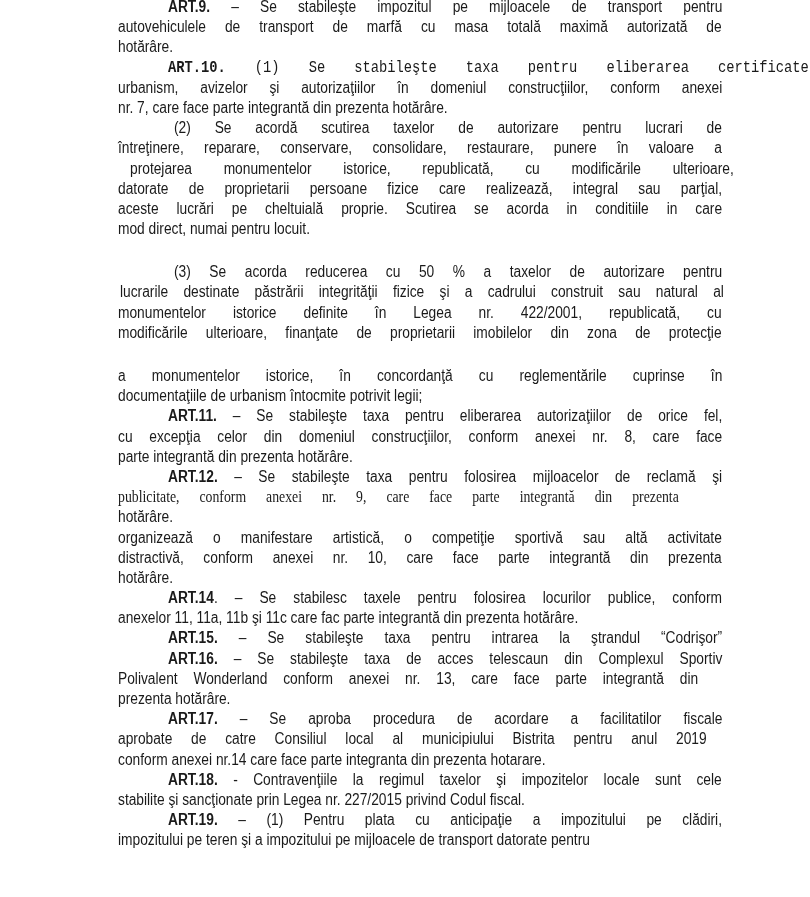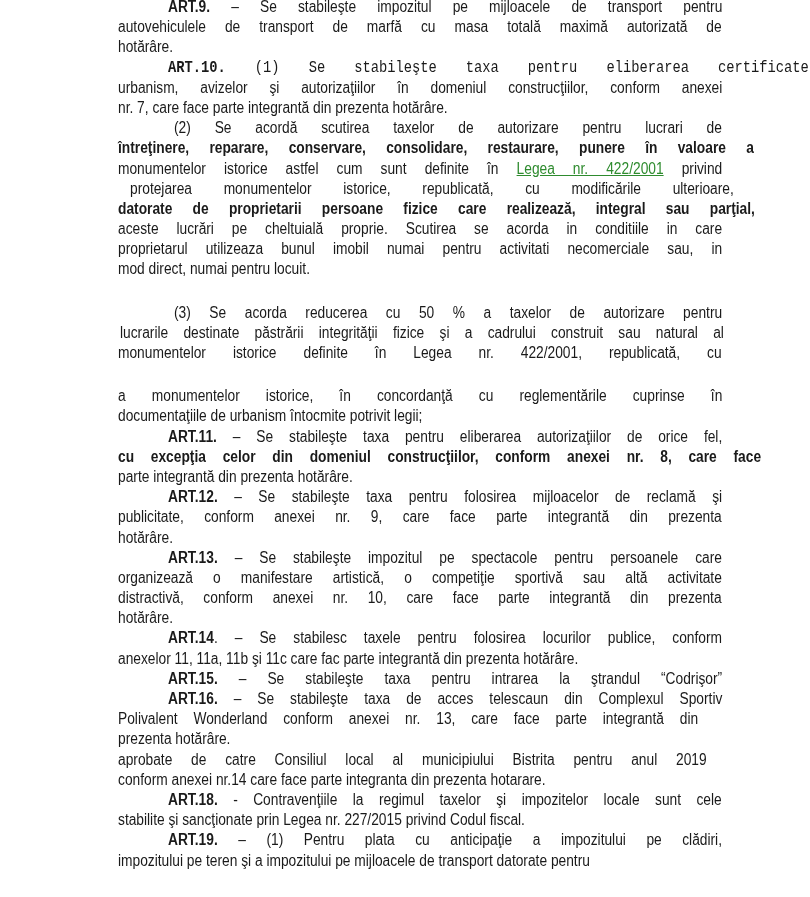--- a/index.html
+++ b/index.html
@@ -19,47 +19,46 @@
 <body>
 
 <div class="page" id="page">
     <div class="row" style="padding-left: 50px;"><span style="display: inline-block; transform-origin: left top; transform: scaleX(0.86); word-spacing: 20.1318px;"><span class="art">ART.9.</span><span> – Se stabileşte impozitul pe mijloacele de transport pentru</span></span></div>
     <div class="row" style="padding-left: 0px;"><span style="display: inline-block; transform-origin: left top; transform: scaleX(0.86); word-spacing: 17.6326px;"><span>autovehiculele de transport de marfă cu masa totală maximă autorizată de</span></span></div>
     <div class="row" style="padding-left: 0px;"><span style="display: inline-block; transform-origin: left top; transform: scaleX(0.86);"><span>hotărâre.</span></span></div>
     <div class="row" style="padding-left: 50px; font-family: Liberation Mono, monospace;"><span style="display: inline-block; transform-origin: left top; transform: scaleX(0.86); word-spacing: 24.1483px;"><span class="art">ART.10.</span><span> (1) Se stabileşte taxa pentru eliberarea certificatelor de</span></span></div>
     <div class="row" style="padding-left: 0px;"><span style="display: inline-block; transform-origin: left top; transform: scaleX(0.86); word-spacing: 20.9157px;"><span>urbanism, avizelor şi autorizaţiilor în domeniul construcţiilor, conform anexei</span></span></div>
     <div class="row" style="padding-left: 0px;"><span style="display: inline-block; transform-origin: left top; transform: scaleX(0.86);"><span>nr. 7, care face parte integrantă din prezenta hotărâre.</span></span></div>
     <div class="row" style="padding-left: 56px;"><span style="display: inline-block; transform-origin: left top; transform: scaleX(0.86); word-spacing: 23.2455px;"><span>(2) Se acordă scutirea taxelor de autorizare pentru lucrari de</span></span></div>
-    <div class="row" style="padding-left: 0px; font-weight: bold;"><span style="display: inline-block; transform-origin: left top; transform: scaleX(0.86); word-spacing: 19.1657px;"><span>întreţinere, reparare, conservare, consolidare, restaurare, punere în valoare a</span></span></div>
-    <div class="row" style="padding-left: 0px;"><span style="display: inline-block; transform-origin: left top; transform: scaleX(0.86); word-spacing: 16.5326px;"><span>monumentelor istorice astfel cum sunt definite în </span><a class="link">Legea nr. 422/2001</a><span> privind</span></span></div>
+    <div class="row" style="padding-left: 0px;"><span style="display: inline-block; transform-origin: left top; transform: scaleX(0.86); word-spacing: 19.1657px;"><span>întreţinere, reparare, conservare, consolidare, restaurare, punere în valoare a</span></span></div>
     <div class="row" style="padding-left: 12px;"><span style="display: inline-block; transform-origin: left top; transform: scaleX(0.86); word-spacing: 32.3876px;"><span>protejarea monumentelor istorice, republicată, cu modificările ulterioare,</span></span></div>
-    <div class="row" style="padding-left: 0px; font-weight: bold;"><span style="display: inline-block; transform-origin: left top; transform: scaleX(0.86); word-spacing: 19.1473px;"><span>datorate de proprietarii persoane fizice care realizează, integral sau parţial,</span></span></div>
+    <div class="row" style="padding-left: 0px;"><span style="display: inline-block; transform-origin: left top; transform: scaleX(0.86); word-spacing: 19.1473px;"><span>datorate de proprietarii persoane fizice care realizează, integral sau parţial,</span></span></div>
     <div class="row" style="padding-left: 0px;"><span style="display: inline-block; transform-origin: left top; transform: scaleX(0.86); word-spacing: 16.3932px;"><span>aceste lucrări pe cheltuială proprie. Scutirea se acorda in conditiile in care</span></span></div>
-    <div class="row" style="padding-left: 0px;"><span style="display: inline-block; transform-origin: left top; transform: scaleX(0.86); word-spacing: 16.5917px;"><span>proprietarul utilizeaza bunul imobil numai pentru activitati necomerciale sau, in</span></span></div>
     <div class="row" style="padding-left: 0px;"><span style="display: inline-block; transform-origin: left top; transform: scaleX(0.86);"><span>mod direct, numai pentru locuit.</span></span></div>
     <div class="row" style="padding-left: 56px; margin-top: 23px;"><span style="display: inline-block; transform-origin: left top; transform: scaleX(0.86); word-spacing: 17.1099px;"><span>(3) Se acorda reducerea cu 50 % a taxelor de autorizare pentru</span></span></div>
     <div class="row" style="padding-left: 2px;"><span style="display: inline-block; transform-origin: left top; transform: scaleX(0.86); word-spacing: 13.3023px;"><span>lucrarile destinate păstrării integrităţii fizice şi a cadrului construit sau natural al</span></span></div>
     <div class="row" style="padding-left: 0px;"><span style="display: inline-block; transform-origin: left top; transform: scaleX(0.86); word-spacing: 26.9157px;"><span>monumentelor istorice definite în Legea nr. 422/2001, republicată, cu</span></span></div>
+    <div class="row" style="padding-left: 0px;"><span style="display: inline-block; transform-origin: left top; transform: scaleX(0.86); word-spacing: 16.814px;"><span>modificările ulterioare, finanţate de proprietarii imobilelor din zona de protecţie</span></span></div>
     <div class="row" style="padding-left: 0px; margin-top: 23px;"><span style="display: inline-block; transform-origin: left top; transform: scaleX(0.86); word-spacing: 25.9157px;"><span>a monumentelor istorice, în concordanţă cu reglementările cuprinse în</span></span></div>
     <div class="row" style="padding-left: 0px;"><span style="display: inline-block; transform-origin: left top; transform: scaleX(0.86);"><span>documentaţiile de urbanism întocmite potrivit legii;</span></span></div>
     <div class="row" style="padding-left: 50px;"><span style="display: inline-block; transform-origin: left top; transform: scaleX(0.86); word-spacing: 14.0186px;"><span class="art">ART.11.</span><span> – Se stabileşte taxa pentru eliberarea autorizaţiilor de orice fel,</span></span></div>
-    <div class="row" style="padding-left: 0px; font-weight: bold;"><span style="display: inline-block; transform-origin: left top; transform: scaleX(0.86); word-spacing: 15.0296px;"><span>cu excepţia celor din domeniul construcţiilor, conform anexei nr. 8, care face</span></span></div>
+    <div class="row" style="padding-left: 0px;"><span style="display: inline-block; transform-origin: left top; transform: scaleX(0.86); word-spacing: 15.0296px;"><span>cu excepţia celor din domeniul construcţiilor, conform anexei nr. 8, care face</span></span></div>
     <div class="row" style="padding-left: 0px;"><span style="display: inline-block; transform-origin: left top; transform: scaleX(0.86);"><span>parte integrantă din prezenta hotărâre.</span></span></div>
     <div class="row" style="padding-left: 50px;"><span style="display: inline-block; transform-origin: left top; transform: scaleX(0.86); word-spacing: 14.7186px;"><span class="art">ART.12.</span><span> – Se stabileşte taxa pentru folosirea mijloacelor de reclamă şi</span></span></div>
-    <div class="row" style="padding-left: 0px;"><span style="display: inline-block; transform-origin: left top; transform: scaleX(0.86); word-spacing: 19.2326px;"><span>publicitate, conform anexei nr. 9, care face parte integrantă din prezenta</span></span></div>
+    <div class="row" style="padding-left: 0px; font-family: Liberation Serif, serif;"><span style="display: inline-block; transform-origin: left top; transform: scaleX(0.86); word-spacing: 19.2326px;"><span>publicitate, conform anexei nr. 9, care face parte integrantă din prezenta</span></span></div>
     <div class="row" style="padding-left: 0px;"><span style="display: inline-block; transform-origin: left top; transform: scaleX(0.86);"><span>hotărâre.</span></span></div>
-    <div class="row" style="padding-left: 50px;"><span style="display: inline-block; transform-origin: left top; transform: scaleX(0.86); word-spacing: 15.2429px;"><span class="art">ART.13.</span><span> – Se stabileşte impozitul pe spectacole pentru persoanele care</span></span></div>
     <div class="row" style="padding-left: 0px;"><span style="display: inline-block; transform-origin: left top; transform: scaleX(0.86); word-spacing: 18.9251px;"><span>organizează o manifestare artistică, o competiţie sportivă sau altă activitate</span></span></div>
     <div class="row" style="padding-left: 0px;"><span style="display: inline-block; transform-origin: left top; transform: scaleX(0.86); word-spacing: 18.3326px;"><span>distractivă, conform anexei nr. 10, care face parte integrantă din prezenta</span></span></div>
     <div class="row" style="padding-left: 0px;"><span style="display: inline-block; transform-origin: left top; transform: scaleX(0.86);"><span>hotărâre.</span></span></div>
     <div class="row" style="padding-left: 50px;"><span style="display: inline-block; transform-origin: left top; transform: scaleX(0.86); word-spacing: 15.354px;"><span class="art">ART.14</span><span>. – Se stabilesc taxele pentru folosirea locurilor publice, conform</span></span></div>
     <div class="row" style="padding-left: 0px;"><span style="display: inline-block; transform-origin: left top; transform: scaleX(0.86);"><span>anexelor 11, 11a, 11b şi 11c care fac parte integrantă din prezenta hotărâre.</span></span></div>
     <div class="row" style="padding-left: 50px;"><span style="display: inline-block; transform-origin: left top; transform: scaleX(0.86); word-spacing: 20.0207px;"><span class="art">ART.15.</span><span> – Se stabileşte taxa pentru intrarea la ştrandul “Codrişor”</span></span></div>
     <div class="row" style="padding-left: 50px;"><span style="display: inline-block; transform-origin: left top; transform: scaleX(0.86); word-spacing: 14.1186px;"><span class="art">ART.16.</span><span> – Se stabileşte taxa de acces telescaun din Complexul Sportiv</span></span></div>
     <div class="row" style="padding-left: 0px;"><span style="display: inline-block; transform-origin: left top; transform: scaleX(0.86); word-spacing: 13.9438px;"><span>Polivalent  Wonderland conform  anexei nr. 13, care face parte integrantă din</span></span></div>
     <div class="row" style="padding-left: 0px;"><span style="display: inline-block; transform-origin: left top; transform: scaleX(0.86);"><span>prezenta hotărâre.</span></span></div>
+    <div class="row" style="padding-left: 50px;"><span style="display: inline-block; transform-origin: left top; transform: scaleX(0.86); word-spacing: 21.1318px;"><span class="art">ART.17.</span><span> – Se aproba procedura de acordare a facilitatilor fiscale</span></span></div>
     <div class="row" style="padding-left: 0px;"><span style="display: inline-block; transform-origin: left top; transform: scaleX(0.86); word-spacing: 17.3932px;"><span>aprobate de catre Consiliul local al municipiului Bistrita pentru anul  2019</span></span></div>
     <div class="row" style="padding-left: 0px;"><span style="display: inline-block; transform-origin: left top; transform: scaleX(0.86);"><span>conform anexei nr.14 care face parte integranta din prezenta hotarare.</span></span></div>
     <div class="row" style="padding-left: 50px;"><span style="display: inline-block; transform-origin: left top; transform: scaleX(0.86); word-spacing: 13.5186px;"><span class="art">ART.18.</span><span> - Contravenţiile la regimul taxelor şi impozitelor locale sunt cele</span></span></div>
     <div class="row" style="padding-left: 0px;"><span style="display: inline-block; transform-origin: left top; transform: scaleX(0.86);"><span>stabilite şi sancţionate prin Legea nr. 227/2015 privind Codul fiscal.</span></span></div>
     <div class="row" style="padding-left: 50px;"><span style="display: inline-block; transform-origin: left top; transform: scaleX(0.86); word-spacing: 19.4186px;"><span class="art">ART.19.</span><span> – (1) Pentru plata cu anticipaţie a impozitului pe clădiri,</span></span></div>
     <div class="row" style="padding-left: 0px;"><span style="display: inline-block; transform-origin: left top; transform: scaleX(0.86);"><span>impozitului pe teren şi a impozitului pe mijloacele de transport datorate pentru</span></span></div>
   </div>
 
 </body></html>

